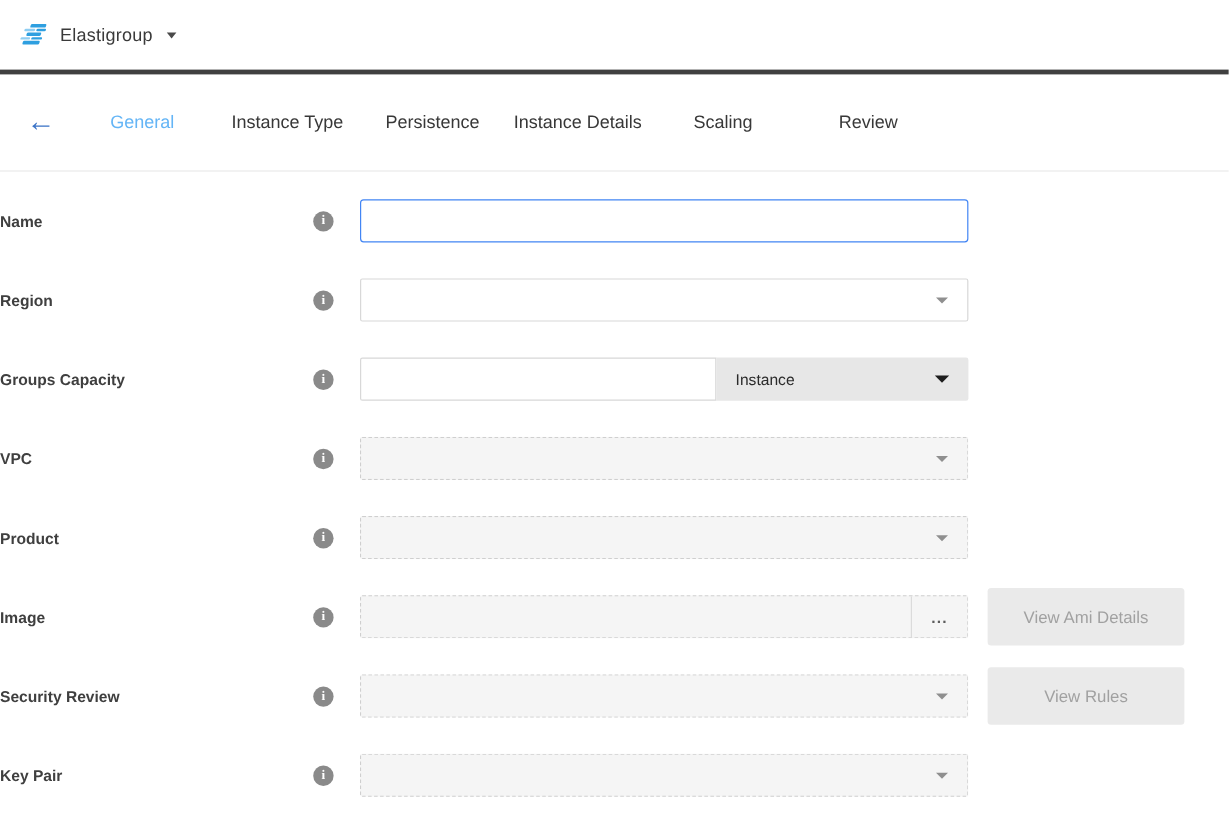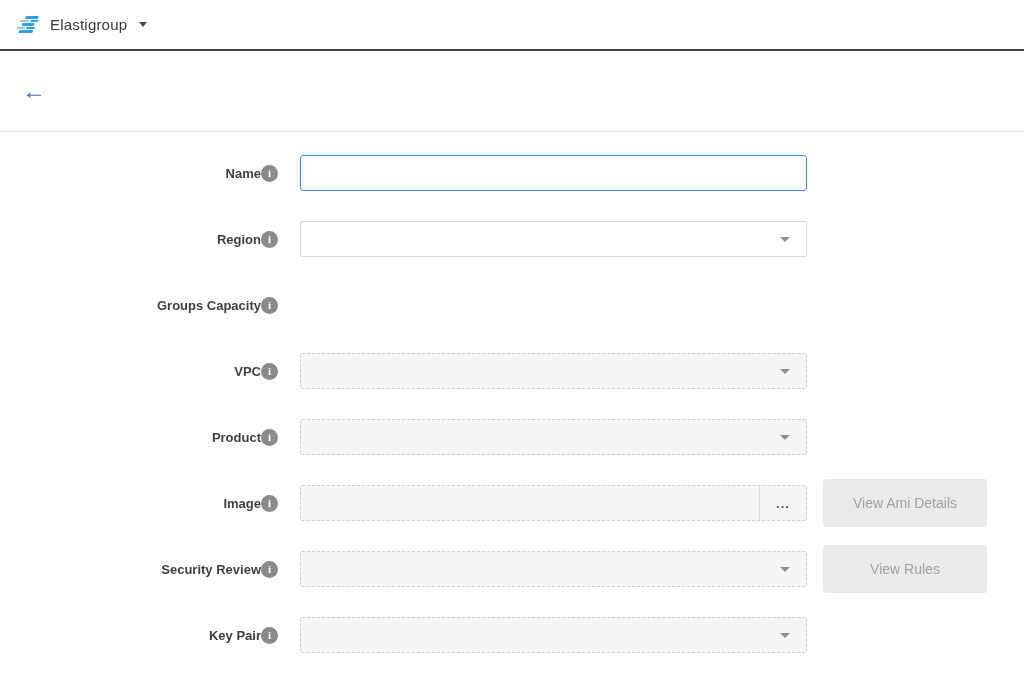--- a/index.html
+++ b/index.html
@@ -9,22 +9,22 @@
     --button-bg:#eaeaea;
     --button-text:#a1a1a1;
     --logo-dark:#2e9fe0;
     --logo-light:#8ecdf2;
   }
   *{box-sizing:border-box;margin:0;padding:0;}
   html,body{width:1024px;height:688px;overflow:hidden;background:#fff;
     font-family:"Liberation Sans", sans-serif;color:#3c3c3c;}
 
   
-  .topbar{height:51px;display:flex;align-items:center;gap:10px;
-    padding-left:16px;border-bottom:2px solid #404040;}
+  .topbar{height:62px;display:flex;align-items:center;gap:10px;
+    padding-left:16px;border-bottom:4px solid #404040;}
   .logo{width:24px;height:18px;position:relative;transform:skewX(-18deg);}
   .logo span{position:absolute;height:2.5px;border-radius:1px;display:block;}
   .logo .b1{top:0;left:7px;width:13px;background:var(--logo-dark);}
   .logo .b2{top:3.5px;left:3px;width:9px;background:var(--logo-light);}
   .logo .b3{top:3.5px;left:13px;width:8px;background:var(--logo-dark);}
   .logo .b4{top:7px;left:6px;width:12px;background:var(--logo-dark);}
   .logo .b5{top:10.5px;left:2px;width:8px;background:var(--logo-light);}
   .logo .b6{top:10.5px;left:11px;width:9px;background:var(--logo-dark);}
   .logo .b7{top:14px;left:5px;width:14px;background:var(--logo-dark);}
   .app-name{font-size:15px;color:#3a3a3a;letter-spacing:.2px;}
@@ -36,21 +36,21 @@
     padding-left:22px;}
   .back{font-size:24px;line-height:1;color:var(--back-arrow);cursor:pointer;
     width:26px;flex:none;}
   .tabs{display:flex;margin-left:10px;}
   .tab{width:121px;text-align:center;font-size:15px;color:#383838;cursor:pointer;}
   .tab.active{color:var(--tab-active);}
 
   
   .main{padding-top:23px;}
   .row{display:flex;align-items:center;margin-bottom:30px;height:36px;}
-  .label-cell{width:300px;flex:none;display:flex;justify-content:flex-end;
+  .label-cell{width:300px;flex:none;display:flex;justify-content:space-between;
     align-items:center;gap:0;padding-right:22px;}
   .flabel{font-size:13px;font-weight:bold;color:#3f3f3f;white-space:nowrap;}
   .info{width:17px;height:17px;border-radius:50%;background:#8a8a8a;color:#fff;
     font-size:11px;font-weight:bold;display:flex;align-items:center;
     justify-content:center;flex:none;cursor:pointer;font-family:"Liberation Serif",serif;}
   .field-cell{width:507px;flex:none;display:flex;align-items:center;height:36px;}
 
   .text-input{width:507px;height:36px;border:1.5px solid var(--accent);
     border-radius:3px;outline:none;padding:0 10px;font-size:14px;background:#fff;}
   .num-input{width:297px;height:36px;border:1px solid #d8d8d8;border-radius:2px 0 0 2px;
@@ -93,20 +93,28 @@
       <span class="b5"></span>
       <span class="b6"></span>
       <span class="b7"></span>
   </div>
   <span class="app-name">Elastigroup</span>
   <span class="caret-down"></span>
 </div>
 
 <div class="nav">
   <span class="back">←</span>
+  <div class="tabs">
+    <div class="tab active">General</div>
+    <div class="tab">Instance Type</div>
+    <div class="tab">Persistence</div>
+    <div class="tab">Instance Details</div>
+    <div class="tab">Scaling</div>
+    <div class="tab">Review</div>
+  </div>
 </div>
 
 <div class="main">
 
   <div class="row">
     <div class="label-cell">
       <span class="flabel">Name</span>
       <span class="info">i</span>
     </div>
     <div class="field-cell">
@@ -124,20 +132,27 @@
         <span></span>
         <span class="tri"></span>
       </div>
     </div>
   </div>
 
   <div class="row">
     <div class="label-cell">
       <span class="flabel">Groups Capacity</span>
       <span class="info">i</span>
+    </div>
+    <div class="field-cell">
+      <input class="num-input" value="" style="">
+      <div class="unit-box">
+        <span class="unit-label">Instance</span>
+        <span class="tri"></span>
+      </div>
     </div>
   </div>
 
   <div class="row">
     <div class="label-cell">
       <span class="flabel">VPC</span>
       <span class="info">i</span>
     </div>
     <div class="field-cell">
       <div class="select disabled">

